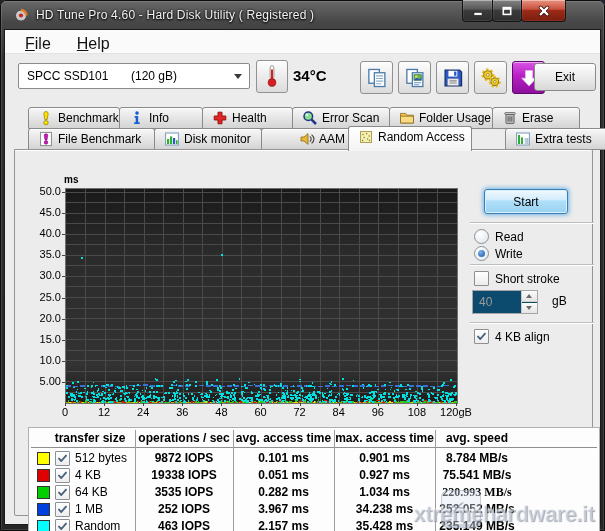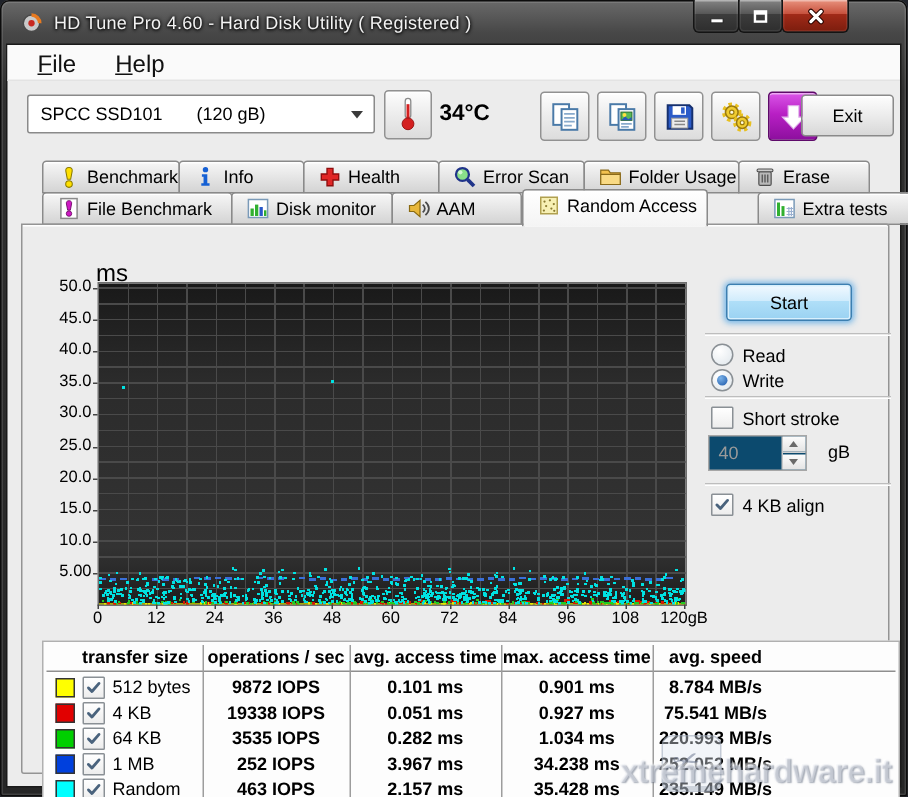--- a/index.html
+++ b/index.html
@@ -41,21 +41,21 @@
   .tab{position:absolute;height:20px;background:linear-gradient(#f7f7f7,#e2e2e2 60%,#d4d4d4);border:1px solid #8a8a8a;border-radius:3px 3px 0 0;box-shadow:inset 0 1px 0 #fff;font-size:12px;color:#000;white-space:nowrap;overflow:hidden;cursor:pointer;}
   .r1 .tab{top:77px;}
   .r2 .tab{top:98px;height:20px;}
   .tab.active{top:96px;height:24px;background:linear-gradient(#ffffff,#f4f4f4);z-index:6;border-bottom:none;box-shadow:inset 0 1px 0 #fff;}
   .tab-ic{display:inline-block;width:16px;height:16px;margin:2px 4px 0 9px;vertical-align:top;}
   .tab-ic svg{width:16px;height:16px;}
   .tab-label{display:inline-block;margin-top:3px;vertical-align:top;}
   
   .page{position:absolute;left:9px;top:119px;width:577px;height:365px;background:#ececec;border:1px solid #949494;border-radius:0 2px 2px 2px;box-shadow:inset 0 1px 0 #fff;z-index:5;}
   
-  .ms-label{position:absolute;left:49px;top:24px;font-size:16px;color:#000;}
+  .ms-label{position:absolute;left:49px;top:24px;font-size:10px;color:#000;font-weight:bold;}
   .plot{position:absolute;left:50px;top:38px;width:391px;height:214px;border:1px solid #6f6f6f;background:linear-gradient(#191919,#2b2b2b 30%,#333333 82%,#1d1d1d);}
   .plot svg{position:absolute;left:0;top:0;width:100%;height:100%;}
   .ylab{position:absolute;left:12px;width:34px;text-align:right;font-size:11px;color:#000;}
   .ytick{position:absolute;left:47px;width:3px;height:1px;background:#444;}
   .xlab{position:absolute;width:44px;text-align:center;font-size:11px;color:#000;top:256px;}
   .xtick{position:absolute;top:253px;width:1px;height:3px;background:#444;}
   
   .start{position:absolute;left:469px;top:39px;width:84px;height:25px;font-family:"Liberation Sans",sans-serif;font-size:12px;color:#000;border:1px solid #3c7fb1;border-radius:3px;background:linear-gradient(#f2f9ff,#d1ecfc 45%,#b0dff8 46%,#9ad2f2);box-shadow:inset 0 0 0 1px #d8f0fd,0 0 4px 1px rgba(70,160,230,.75);}
   .sep{position:absolute;left:455px;width:124px;height:0;border-top:1px solid #bdbdbd;border-bottom:1px solid #ffffff;}
   .optrow{position:absolute;left:459px;font-size:12px;color:#000;white-space:nowrap;cursor:default;}
@@ -212,21 +212,21 @@
               <path d="M8 2.8 c1.4 0 2 .9 1.7 2.2 l-.8 4.1 H7.1 l-.8-4.1 C6 3.7 6.6 2.8 8 2.8 z" fill="#cf18c4" stroke="#6e0a68" stroke-width="0.6"></path>
               <circle cx="8" cy="11.4" r="1.8" fill="#cf18c4" stroke="#6e0a68" stroke-width="0.6"></circle>
             </svg></span><span class="tab-label">File Benchmark</span></div>
         <div class="tab" style="left: 149px; width: 106px;"><span class="tab-ic"><svg viewBox="0 0 16 16">
               <rect x="1.6" y="2" width="12.8" height="12" fill="#fff" stroke="#7a9ab8"></rect>
               <rect x="3" y="8" width="2.2" height="5" fill="#30b030"></rect>
               <rect x="6" y="5.4" width="2.2" height="7.6" fill="#30b030"></rect>
               <rect x="9" y="7" width="2.2" height="6" fill="#2858c8"></rect>
               <rect x="12" y="9.2" width="1.6" height="3.8" fill="#30b030"></rect>
             </svg></span><span class="tab-label">Disk monitor</span></div>
-        <div class="tab" style="left: 256px; width: 85px;"><span class="tab-ic"><svg viewBox="0 0 16 16">
+        <div class="tab" style="left: 256px; width: 85px; padding-left: 28px;"><span class="tab-ic"><svg viewBox="0 0 16 16">
               <path d="M2 6 h3 L9 2.6 v10.8 L5 10 H2 z" fill="#e8b73a" stroke="#8a6a10" stroke-width="0.8"></path>
               <path d="M10.8 5.4 c1.9 1.6 1.9 3.6 0 5.2" fill="none" stroke="#4a4a4a" stroke-width="1.2"></path>
               <path d="M12.6 3.6 c3.1 2.7 3.1 6.1 0 8.8" fill="none" stroke="#4a4a4a" stroke-width="1.2"></path>
             </svg></span><span class="tab-label">AAM</span></div>
         <div class="tab active" style="left: 343px; width: 122px;"><span class="tab-ic"><svg viewBox="0 0 16 16">
               <rect x="2.5" y="2.5" width="11" height="11" fill="#f7f0b4" stroke="#b0a050"></rect>
               <g fill="#8a7a30">
                 <circle cx="5" cy="5.4" r="0.75"></circle>
                 <circle cx="8.6" cy="4.5" r="0.75"></circle>
                 <circle cx="11.2" cy="7" r="0.75"></circle>
@@ -1534,21 +1534,21 @@
               <span class="swatch" style="background: rgb(0, 207, 0);"></span>
               <span class="checkbox">
                 <svg viewBox="0 0 13 13">
                   <path d="M3 6.6 L5.3 9 L10 3.6" fill="none" stroke="#4a637d" stroke-width="1.9" stroke-linecap="round" stroke-linejoin="round"></path>
                 </svg>
               </span>
               <span class="tlabel">64 KB</span>
               <span class="tval" style="left: 155px;">3535 IOPS</span>
               <span class="tval" style="left: 254.5px;">0.282 ms</span>
               <span class="tval" style="left: 355.5px;">1.034 ms</span>
-              <span class="tval" style="left: 448px;">220.993 MB/s</span>
+              <span class="tval" style="left: 448px; font-family: Liberation Serif, serif;">220.993 MB/s</span>
             </div>
             <div class="trow" style="top: 73px;">
               <span class="swatch" style="background: rgb(0, 64, 221);"></span>
               <span class="checkbox">
                 <svg viewBox="0 0 13 13">
                   <path d="M3 6.6 L5.3 9 L10 3.6" fill="none" stroke="#4a637d" stroke-width="1.9" stroke-linecap="round" stroke-linejoin="round"></path>
                 </svg>
               </span>
               <span class="tlabel">1 MB</span>
               <span class="tval" style="left: 155px;">252 IOPS</span>

